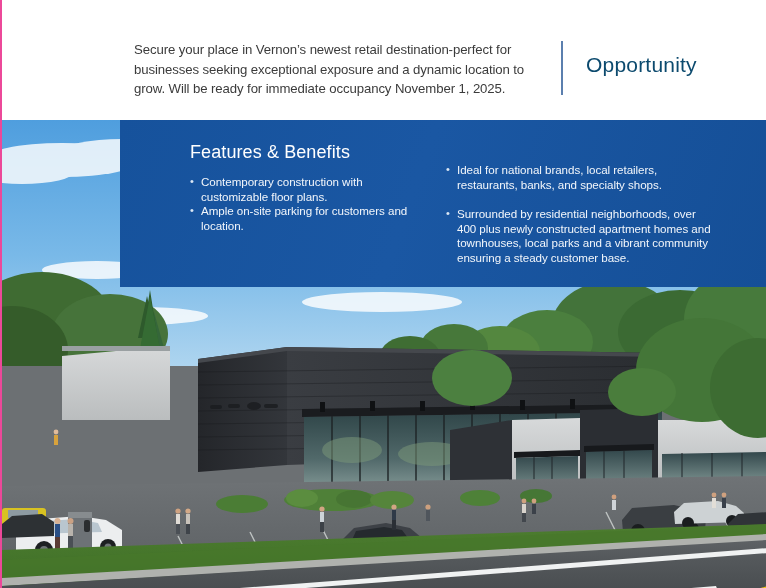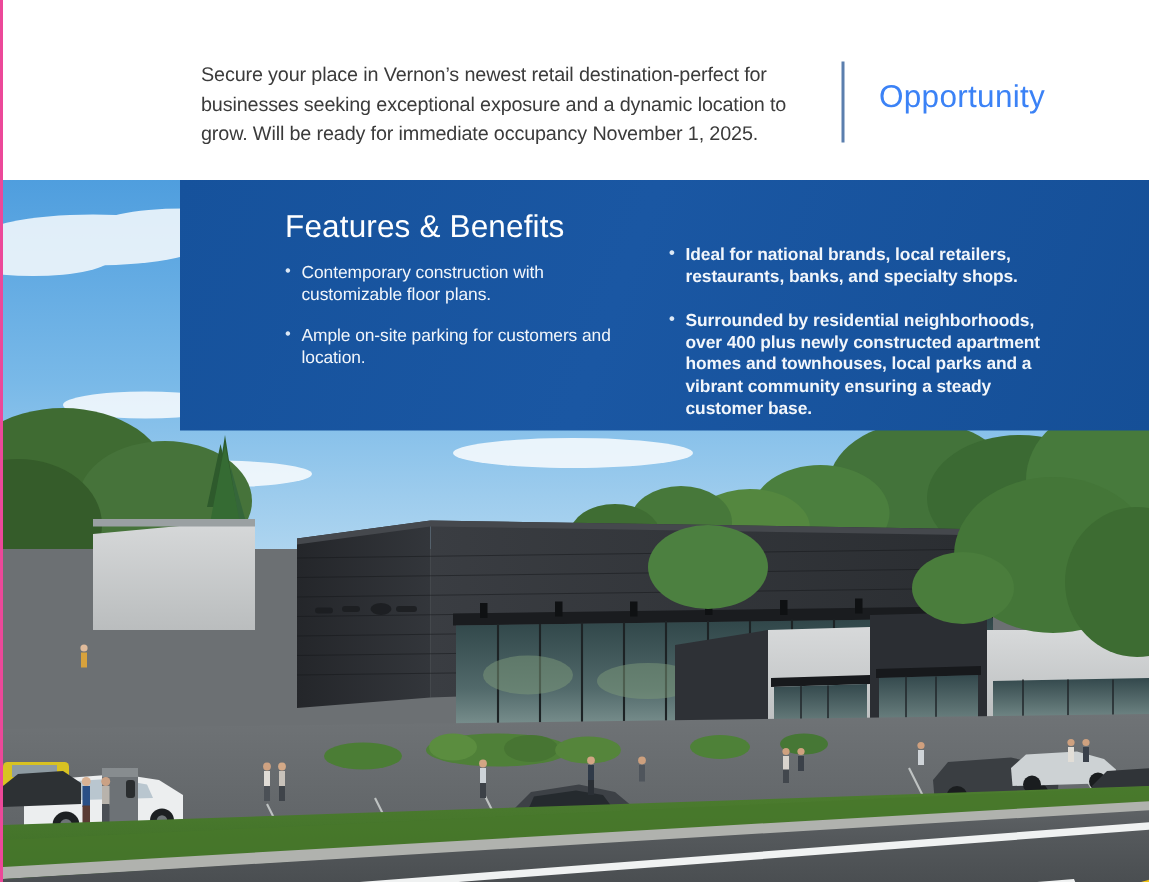--- a/index.html
+++ b/index.html
@@ -14,43 +14,43 @@
   
   .header{position:absolute;left:0;top:0;width:766px;height:120px;background:#ffffff;z-index:5;}
   .header-inner{position:absolute;left:132px;top:40px;width:600px;display:flex;align-items:flex-start;}
   .intro{
     width:410px;
     font-size:13.2px;line-height:19.5px;color:#3b3b3b;letter-spacing:-0.1px;
   }
   .divider-wrap{width:36px;display:flex;justify-content:center;}
   .divider{width:1.5px;height:54px;background:#5b7fae;margin-top:1px;}
   .opportunity{
-    font-size:21px;color:#3b82f6;letter-spacing:.2px;line-height:26px;
+    font-size:21px;color:#0c4a6e;letter-spacing:.2px;line-height:26px;
     margin-top:12px;margin-left:6px;white-space:nowrap;
   }
 
   
   .photo{position:absolute;left:0;top:120px;width:766px;height:468px;overflow:hidden;background:#8fc0e8;}
   .photo svg{display:block;width:766px;height:468px;}
 
   
   .panel{
     position:absolute;left:118px;top:120px;width:648px;height:167px;
     background:linear-gradient(110deg,#16529c 0%,#1a57a3 45%,#154f97 100%);
     z-index:6;
   }
   .panel-cols{position:absolute;left:70px;top:22px;width:580px;display:flex;gap:18px;}
   .col-left{width:238px;}
-  .col-right{width:268px;padding-top:21px;font-weight:bold;}
+  .col-right{width:268px;padding-top:21px;}
   .panel-title{
-    color:#ffffff;font-size:21px;line-height:20px;margin:0 0 13px 0;letter-spacing:.1px;font-weight:400;
+    color:#ffffff;font-size:18px;line-height:20px;margin:0 0 13px 0;letter-spacing:.1px;font-weight:400;
   }
   ul.bullets{list-style:none;margin:0;padding:0;}
   ul.bullets li{
-    position:relative;padding-left:11px;margin-bottom:13px;
+    position:relative;padding-left:11px;
     color:#f2f6fb;font-size:11.6px;line-height:14.6px;letter-spacing:-0.05px;
   }
   ul.bullets li:last-child{margin-bottom:0;}
   ul.bullets li:before{
     content:"•";position:absolute;left:0;top:-1px;color:#dce8f5;font-size:11px;
   }
   .col-right ul.bullets li{margin-bottom:15px;}
 </style>
 </head>
 <body>

